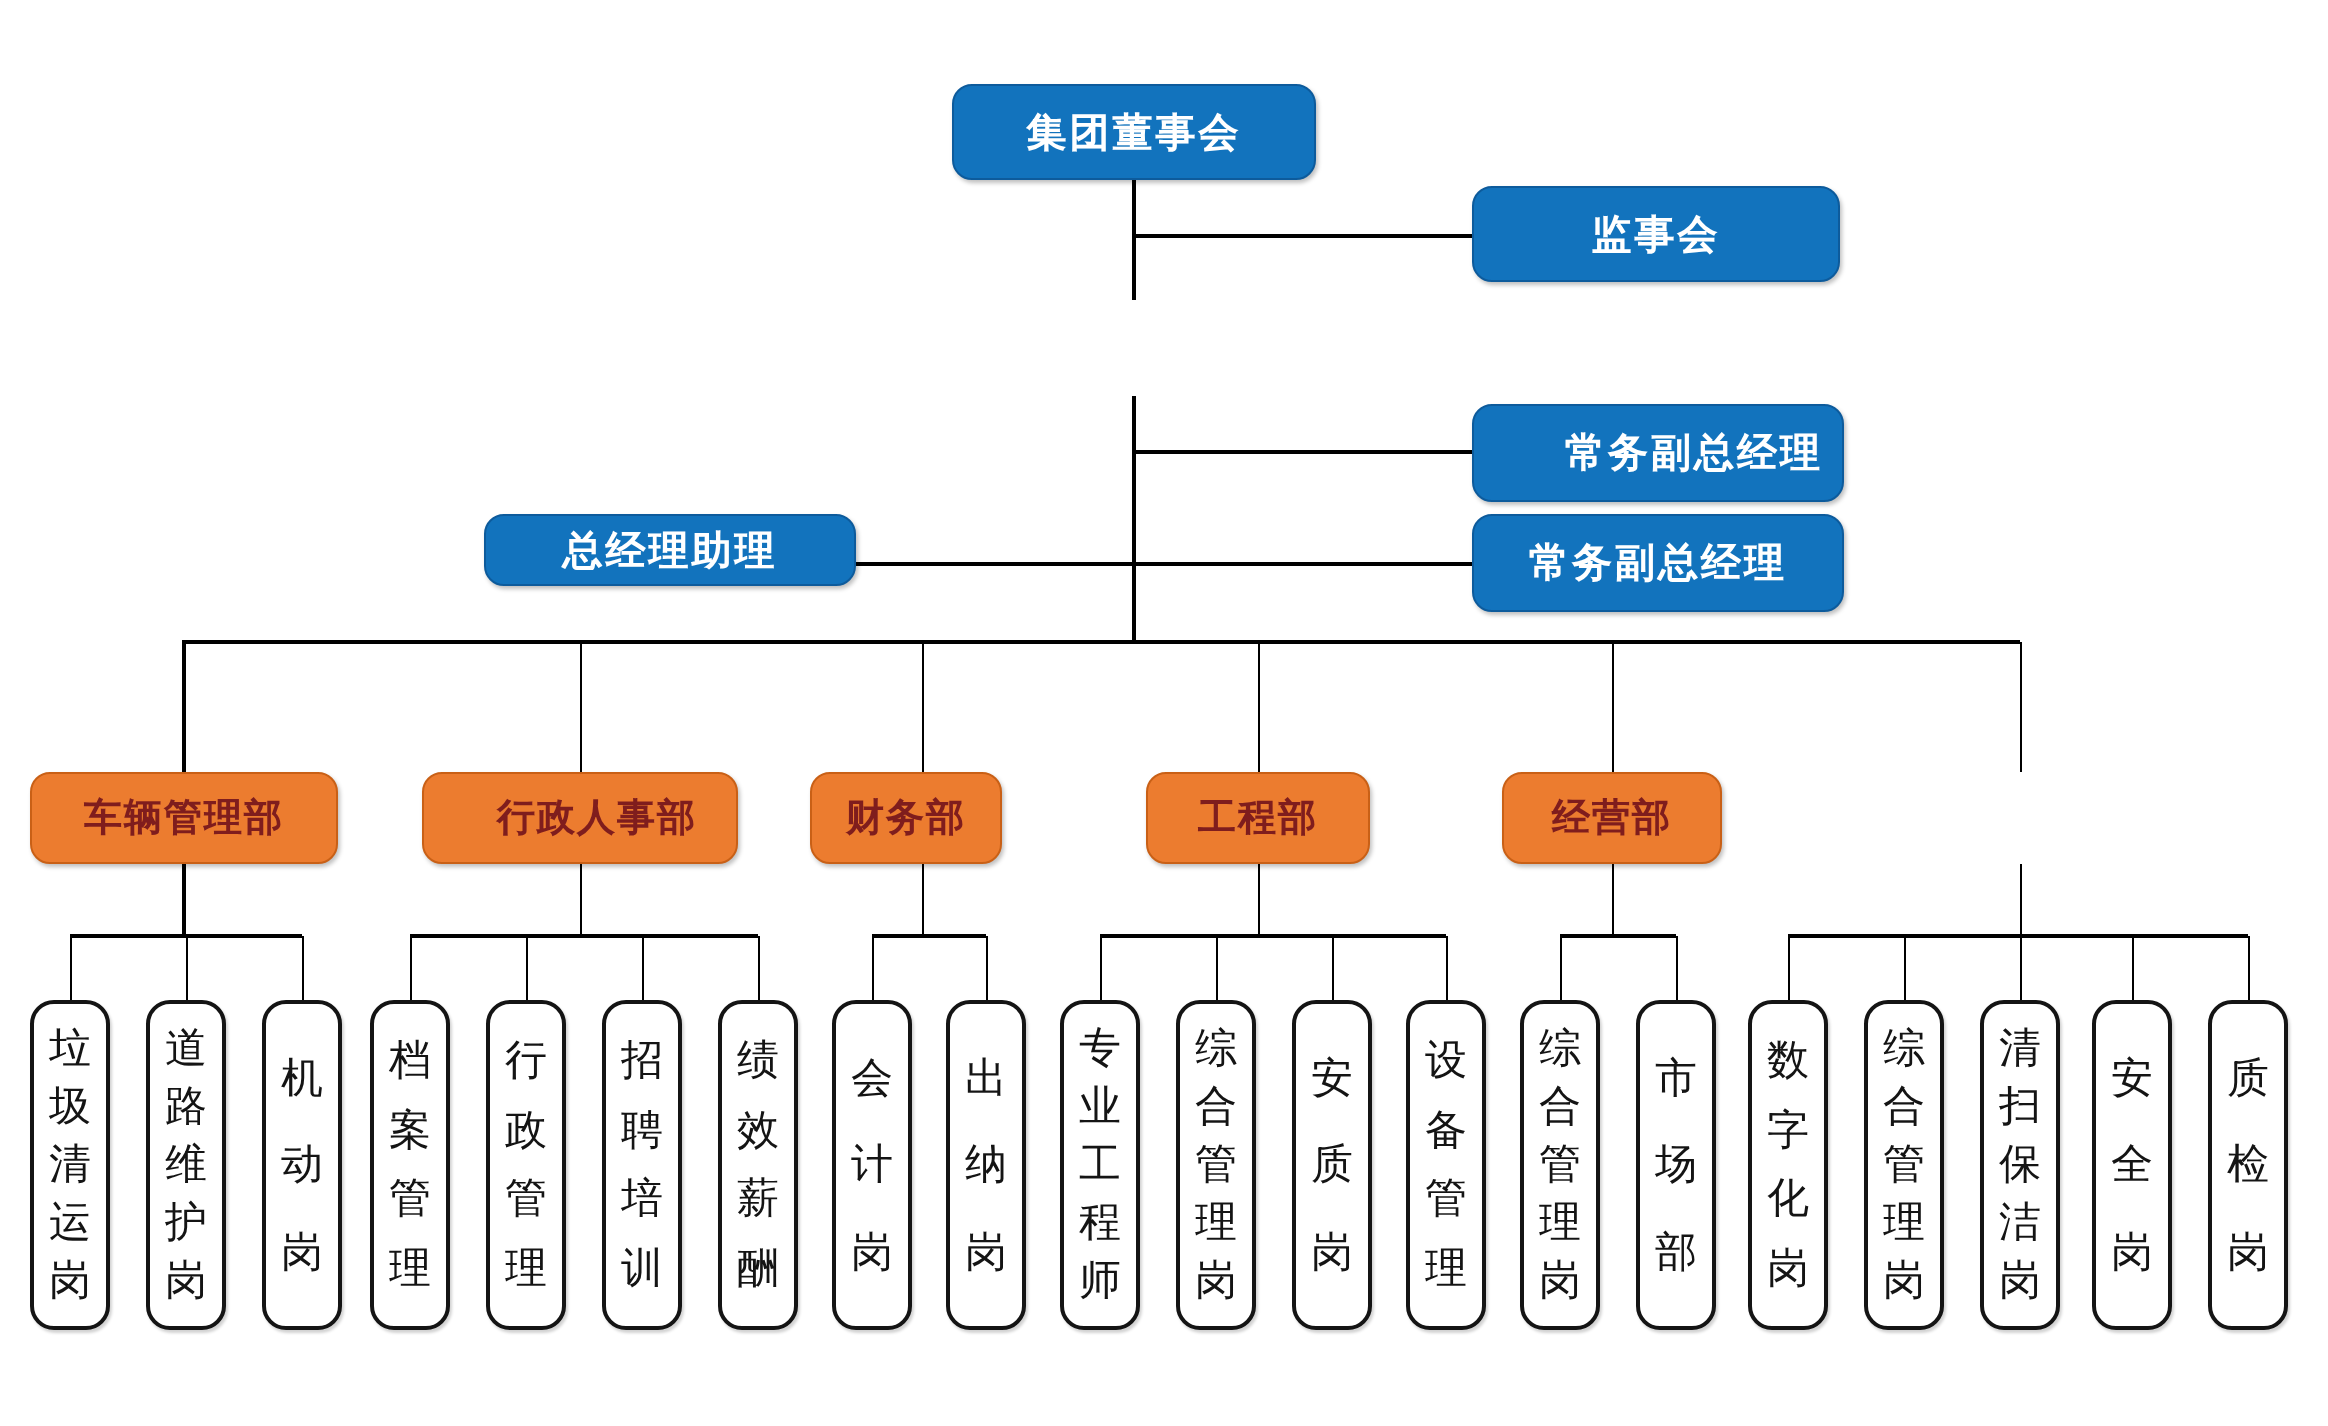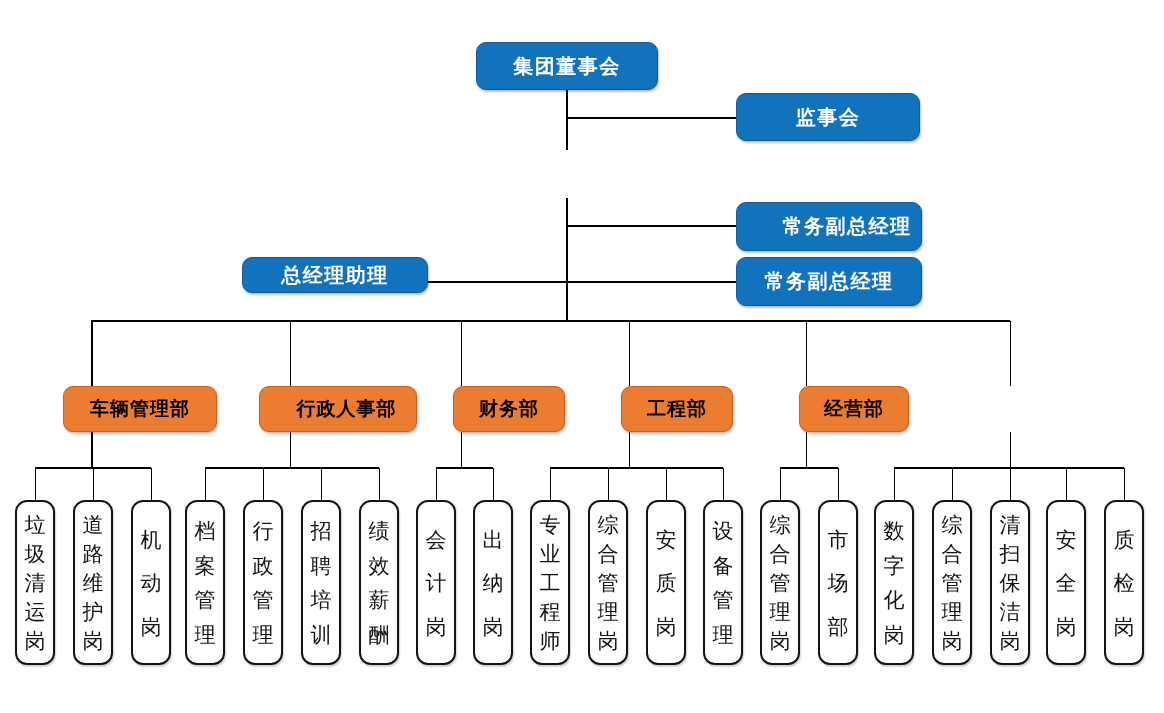--- a/index.html
+++ b/index.html
@@ -19,23 +19,22 @@
   }
   .blue{
     background:var(--blue,#1273BD);
     border:1.5px solid var(--blue_border,#0d5b9c);
     color:#fff;font-size:20px;font-weight:600;letter-spacing:1.5px;
     box-shadow:1px 1.5px 2px rgba(0,0,0,0.25);
   }
   .orange{
     background:var(--orange,#EC7C2F);
     border:1.5px solid var(--orange_border,#c96016);
-    color:#000000;font-size:19px;font-weight:600;letter-spacing:1px;
+    color:#7f1d1d;font-size:19px;font-weight:600;letter-spacing:1px;
     box-shadow:1px 1.5px 2px rgba(0,0,0,0.25);
-    margin-left:48px;
   }
   .pos{
     position:absolute;
     box-sizing:border-box;
     width:40px;height:165px;top:500px;
     background:#fff;
     border:2px solid #141414;
     border-radius:12px;
     box-shadow:1px 1.5px 1.5px rgba(0,0,0,0.18);
   }
@@ -125,21 +124,21 @@
   <div class="node blue" style="left:736px;top:257px;width:186px;height:49px;">
     <span>常务副总经理</span>
   </div>
 
   <div class="node orange" style="left:15px;top:386px;width:154px;height:46px;">
     <span>车辆管理部</span>
   </div>
   <div class="node orange" style="left:211px;top:386px;width:158px;height:46px;padding-left:17px;">
     <span>行政人事部</span>
   </div>
-  <div class="node orange" style="left:405px;top:386px;width:112px;height:46px;">
+  <div class="node orange" style="left:405px;top:386px;width:96px;height:46px;">
     <span>财务部</span>
   </div>
   <div class="node orange" style="left:751px;top:386px;width:110px;height:46px;">
     <span>经营部</span>
   </div>
   <div class="node orange" style="left:573px;top:386px;width:112px;height:46px;">
     <span>工程部</span>
   </div>
 
   <div class="pos" style="left:15px;">

